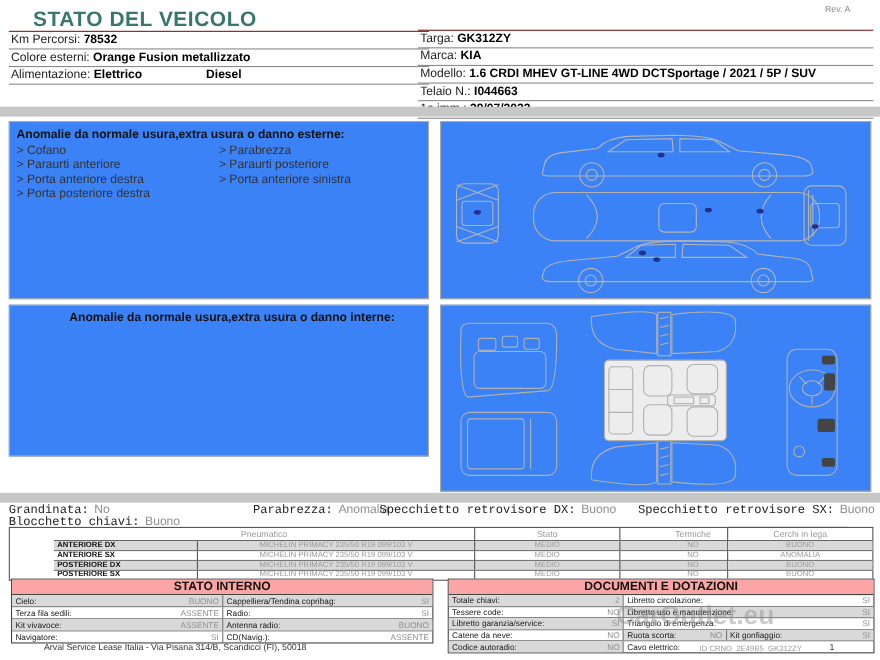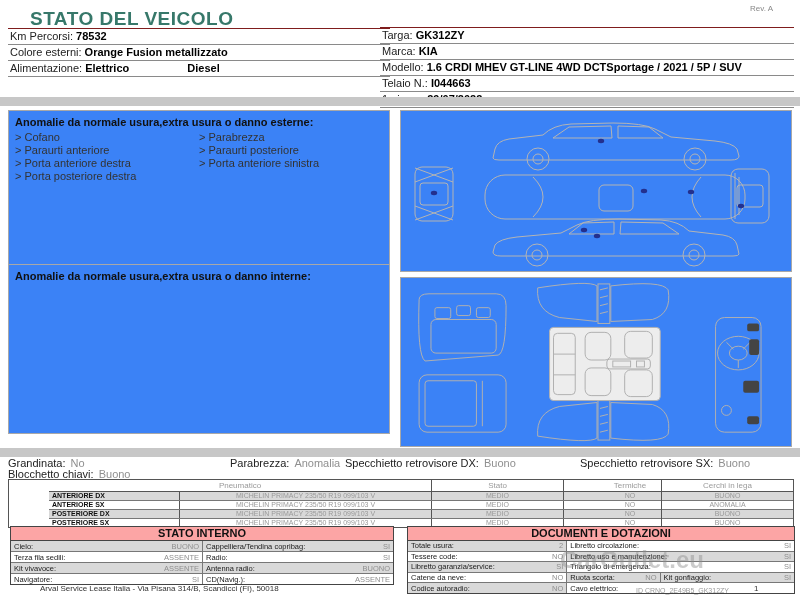--- a/index.html
+++ b/index.html
@@ -18,28 +18,28 @@
   .irow .lbl { color:#222; }
   .irow b { color:#000; }
   .v2 { margin-left:55px; }
 
   .bar { position:absolute; left:0; width:800px; height:9px; background:#c7c7c7; }
   #bar1 { top:97px; } #bar2 { top:448px; }
 
   .box { position:absolute; background:#3b82f6; border:1px solid #a8a8a8; box-sizing:border-box; }
   #ext-box     { left:8px;   top:110px; width:382px; height:162px; }
   #ext-diagram { left:400px; top:110px; width:392px; height:162px; }
-  #int-box     { left:8px;   top:264px; width:382px; height:170px; }
+  #int-box     { left:8px;   top:277px; width:382px; height:138px;padding-left:48px; }
   #int-diagram { left:400px; top:277px; width:392px; height:170px; }
   .box-title { font-weight:bold; font-size:11px; padding:5px 6px 3px; color:#111; }
   .anomaly-cols { display:flex; font-size:11px; color:#333; padding:0 6px; }
   .anomaly-col { width:50%; line-height:13px; }
 
   .check { position:absolute; font-size:11px; line-height:11px; }
-  .check .lbl { color:#222; }
+  .check .lbl { color:#222;font-family:Liberation Mono, monospace; }
   .check .gval { color:#8f8f8f; margin-left:2px; }
 
   .ttable { position:absolute; top:479px; border:1px solid #555; box-sizing:border-box; background:#fff; }
   #tire-main   { left:8px;   width:763px;padding-left:40px; }
   #tire-cerchi { left:661px; width:133px; }
   .thead { display:flex; height:11px; line-height:11px; font-size:8px; color:#9a9a9a;
            border-bottom:1px solid #555; text-align:center; }
   .thead > div { box-sizing:border-box; }
   .trow { display:flex; height:8px; line-height:7px; font-size:7px; border-bottom:1px solid #777; }
   .trow:last-child { border-bottom:none; }
@@ -368,21 +368,21 @@
           <span class="lbl">CD(Navig.):</span>
           <span class="gval">ASSENTE</span>
         </div>
     </div>
   </div>
 
   <div id="doc-table" class="btable">
     <div class="bhead">DOCUMENTI E DOTAZIONI</div>
     <div class="brow">
       <div class="cell w41 g">
-          <span class="lbl">Totale usura:</span>
+          <span class="lbl">Totale chiavi:</span>
           <span class="gval">2</span>
         </div>
       <div class="cell w59">
           <span class="lbl">Libretto circolazione:</span>
           <span class="gval">SI</span>
         </div>
     </div>
     <div class="brow">
       <div class="cell w41">
           <span class="lbl">Tessere code:</span>

